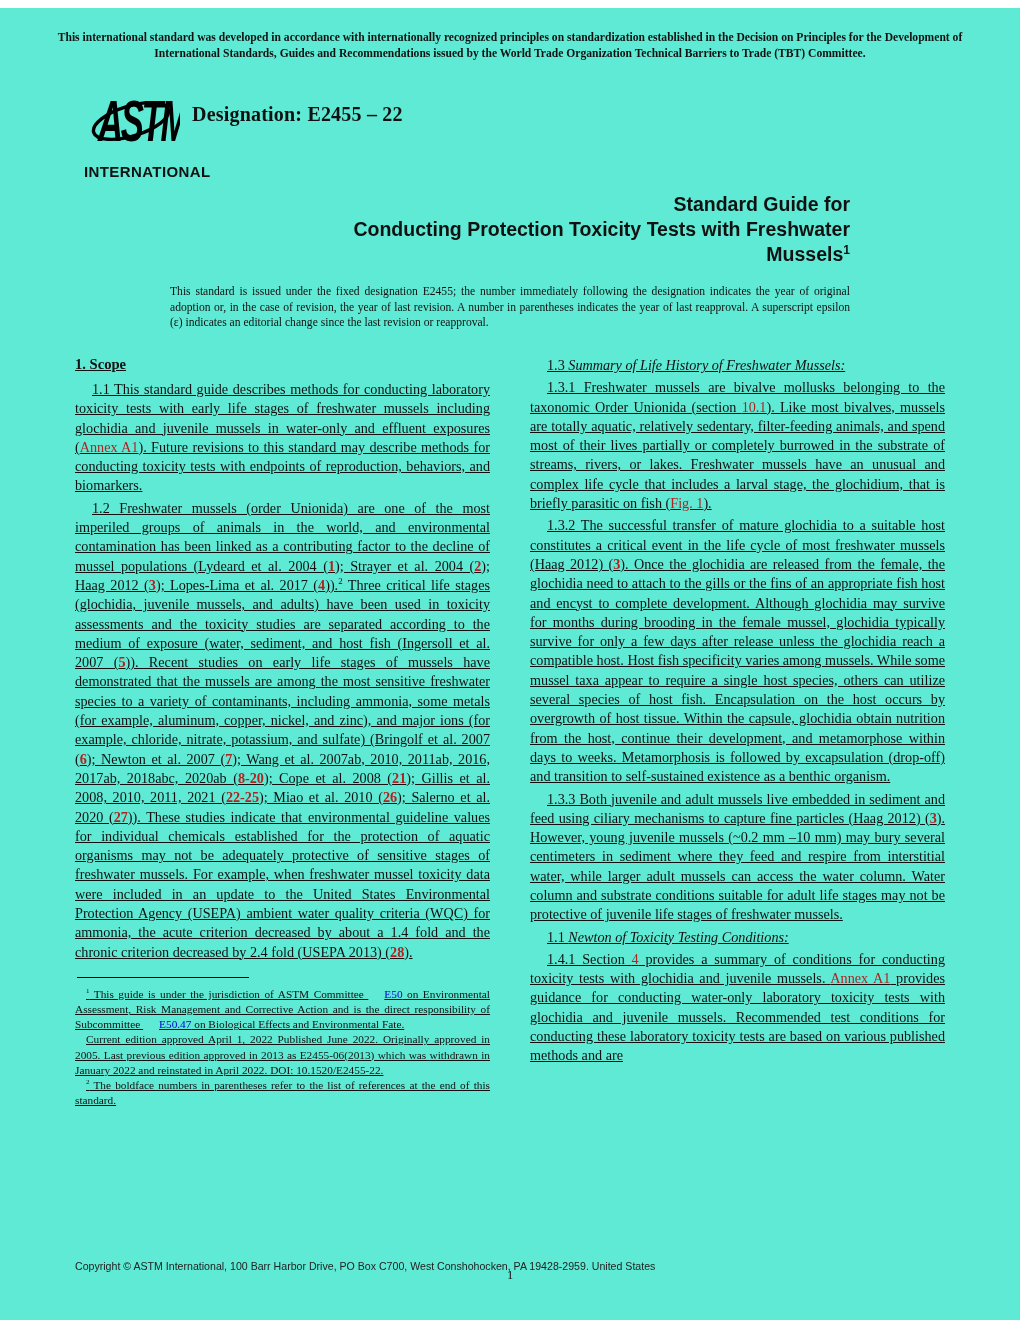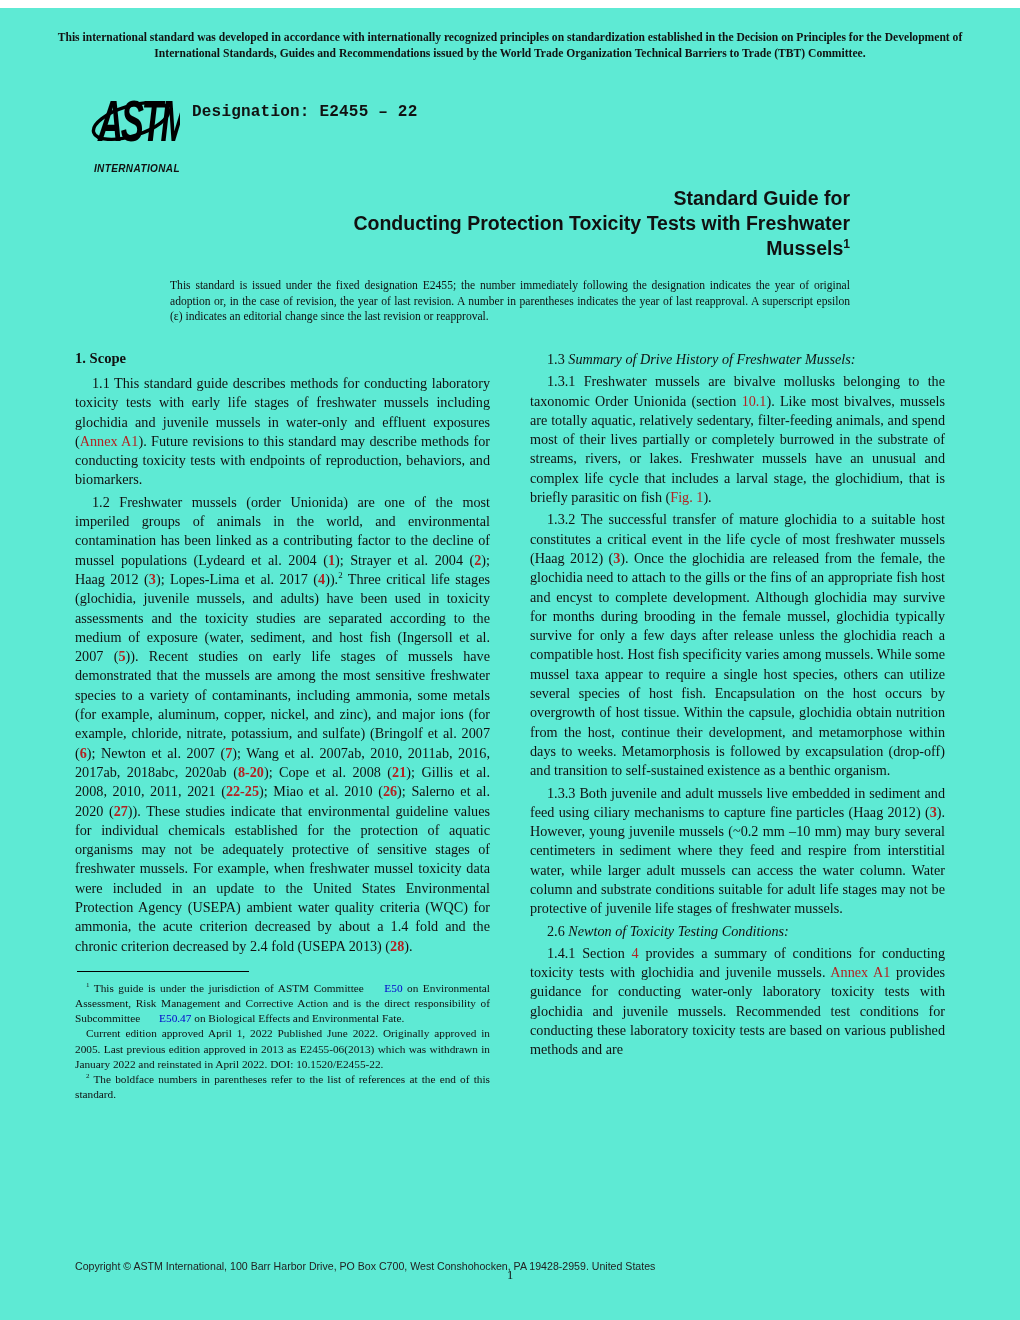--- a/index.html
+++ b/index.html
@@ -14,38 +14,38 @@
     position:relative;color:var(--ink);
     font-family:"Liberation Serif",serif;overflow:hidden;
   }
   .header-notice{
     margin:22px auto 0;width:906px;text-align:center;
     font-size:11.6px;font-weight:bold;line-height:15.6px;
   }
   .brand-row{display:flex;align-items:flex-start;margin:18px 0 0 84px;}
   .logo-block{width:96px;text-align:right;}
   .logo-subtitle{
-    font-family:"Liberation Sans",sans-serif;font-weight:bold;font-style:italic;
-    font-size:10px;letter-spacing:0.4px;margin-top:-4px;
+    font-family:"Liberation Sans",sans-serif;font-weight:bold;
+    font-size:15px;letter-spacing:0.4px;margin-top:-4px;
   }
   .designation{
-    margin:24px 0 0 12px;font-family:Liberation Mono, monospace;
-    font-weight:bold;font-size:16px;letter-spacing:0.2px;
+    margin:24px 0 0 12px;font-family:Liberation Serif, serif;
+    font-weight:bold;font-size:20px;letter-spacing:0.2px;
   }
   .title-block{
     margin:12px 170px 0 170px;
     font-family:"Liberation Sans",sans-serif;font-weight:bold;
     font-size:19.5px;line-height:25px;text-align:right;
   }
   .issuance{
     margin:17px 170px 0 170px;font-size:11.6px;line-height:15.6px;
     text-align:justify;
   }
   .columns{
-    display:flex;gap:40px;margin:25px 75px 0 75px;
+    display:flex;gap:40px;margin:25px 75px 0 75px;text-decoration:underline;
   }
   .col{flex:1;min-width:0;}
   .sec-heading{
     font-weight:bold;font-size:14.6px;margin:0 0 7px 0;
   }
   .para{
     font-size:14.2px;line-height:19.3px;text-align:justify;
     text-indent:17px;margin:0 0 3px 0;
   }
   .fn-rule{
@@ -104,25 +104,25 @@
       <div class="sec-heading">1. Scope</div>
       <p class="para"><span class="seg-n">1.1 This standard guide describes methods for conducting laboratory toxicity tests with early life stages of freshwater mussels including glochidia and juvenile mussels in water-only and effluent exposures (</span><span class="seg-r">Annex A1</span><span class="seg-n">). Future revisions to this standard may describe methods for conducting toxicity tests with endpoints of reproduction, behaviors, and biomarkers.</span></p>
       <p class="para"><span class="seg-n">1.2 Freshwater mussels (order Unionida) are one of the most imperiled groups of animals in the world, and environmental contamination has been linked as a contributing factor to the decline of mussel populations (Lydeard et al. 2004 (</span><span class="seg-br">1</span><span class="seg-n">); Strayer et al. 2004 (</span><span class="seg-br">2</span><span class="seg-n">); Haag 2012 (</span><span class="seg-br">3</span><span class="seg-n">); Lopes-Lima et al. 2017 (</span><span class="seg-br">4</span><span class="seg-n">)).</span><span class="seg-sup">2</span><span class="seg-n"> Three critical life stages (glochidia, juvenile mussels, and adults) have been used in toxicity assessments and the toxicity studies are separated according to the medium of exposure (water, sediment, and host fish (Ingersoll et al. 2007 (</span><span class="seg-br">5</span><span class="seg-n">)). Recent studies on early life stages of mussels have demonstrated that the mussels are among the most sensitive freshwater species to a variety of contaminants, including ammonia, some metals (for example, aluminum, copper, nickel, and zinc), and major ions (for example, chloride, nitrate, potassium, and sulfate) (Bringolf et al. 2007 (</span><span class="seg-br">6</span><span class="seg-n">); Newton et al. 2007 (</span><span class="seg-br">7</span><span class="seg-n">); Wang et al. 2007ab, 2010, 2011ab, 2016, 2017ab, 2018abc, 2020ab (</span><span class="seg-br">8-20</span><span class="seg-n">); Cope et al. 2008 (</span><span class="seg-br">21</span><span class="seg-n">); Gillis et al. 2008, 2010, 2011, 2021 (</span><span class="seg-br">22-25</span><span class="seg-n">); Miao et al. 2010 (</span><span class="seg-br">26</span><span class="seg-n">); Salerno et al. 2020 (</span><span class="seg-br">27</span><span class="seg-n">)). These studies indicate that environmental guideline values for individual chemicals established for the protection of aquatic organisms may not be adequately protective of sensitive stages of freshwater mussels. For example, when freshwater mussel toxicity data were included in an update to the United States Environmental Protection Agency (USEPA) ambient water quality criteria (WQC) for ammonia, the acute criterion decreased by about a 1.4 fold and the chronic criterion decreased by 2.4 fold (USEPA 2013) (</span><span class="seg-br">28</span><span class="seg-n">).</span></p>
       <hr class="fn-rule">
       <p class="footnote"><span class="seg-sup">1</span><span class="seg-n"> This guide is under the jurisdiction of ASTM Committee </span><span class="seg-b">E50</span><span class="seg-n"> on Environmental Assessment, Risk Management and Corrective Action and is the direct responsibility of Subcommittee </span><span class="seg-b">E50.47</span><span class="seg-n"> on Biological Effects and Environmental Fate.</span></p>
       <p class="footnote"><span class="seg-n">Current edition approved April 1, 2022 Published June 2022. Originally approved in 2005. Last previous edition approved in 2013 as E2455-06(2013) which was withdrawn in January 2022 and reinstated in April 2022. DOI: 10.1520/E2455-22.</span></p>
       <p class="footnote"><span class="seg-sup">2</span><span class="seg-n"> The boldface numbers in parentheses refer to the list of references at the end of this standard.</span></p>
     </div>
 
     <div class="col">
-      <p class="para"><span class="seg-n">1.3 </span><span class="seg-i">Summary of Drive History of Freshwater Mussels:</span></p>
+      <p class="para"><span class="seg-n">1.3 </span><span class="seg-i">Summary of Life History of Freshwater Mussels:</span></p>
       <p class="para"><span class="seg-n">1.3.1 Freshwater mussels are bivalve mollusks belonging to the taxonomic Order Unionida (section </span><span class="seg-r">10.1</span><span class="seg-n">). Like most bivalves, mussels are totally aquatic, relatively sedentary, filter-feeding animals, and spend most of their lives partially or completely burrowed in the substrate of streams, rivers, or lakes. Freshwater mussels have an unusual and complex life cycle that includes a larval stage, the glochidium, that is briefly parasitic on fish (</span><span class="seg-r">Fig. 1</span><span class="seg-n">).</span></p>
       <p class="para"><span class="seg-n">1.3.2 The successful transfer of mature glochidia to a suitable host constitutes a critical event in the life cycle of most freshwater mussels (Haag 2012) (</span><span class="seg-br">3</span><span class="seg-n">). Once the glochidia are released from the female, the glochidia need to attach to the gills or the fins of an appropriate fish host and encyst to complete development. Although glochidia may survive for months during brooding in the female mussel, glochidia typically survive for only a few days after release unless the glochidia reach a compatible host. Host fish specificity varies among mussels. While some mussel taxa appear to require a single host species, others can utilize several species of host fish. Encapsulation on the host occurs by overgrowth of host tissue. Within the capsule, glochidia obtain nutrition from the host, continue their development, and metamorphose within days to weeks. Metamorphosis is followed by excapsulation (drop-off) and transition to self-sustained existence as a benthic organism.</span></p>
       <p class="para"><span class="seg-n">1.3.3 Both juvenile and adult mussels live embedded in sediment and feed using ciliary mechanisms to capture fine particles (Haag 2012) (</span><span class="seg-br">3</span><span class="seg-n">). However, young juvenile mussels (~0.2 mm –10 mm) may bury several centimeters in sediment where they feed and respire from interstitial water, while larger adult mussels can access the water column. Water column and substrate conditions suitable for adult life stages may not be protective of juvenile life stages of freshwater mussels.</span></p>
-      <p class="para"><span class="seg-n">2.6 </span><span class="seg-i">Newton of Toxicity Testing Conditions:</span></p>
+      <p class="para"><span class="seg-n">1.1 </span><span class="seg-i">Newton of Toxicity Testing Conditions:</span></p>
       <p class="para"><span class="seg-n">1.4.1 Section </span><span class="seg-r">4</span><span class="seg-n"> provides a summary of conditions for conducting toxicity tests with glochidia and juvenile mussels. </span><span class="seg-r">Annex A1</span><span class="seg-n"> provides guidance for conducting water-only laboratory toxicity tests with glochidia and juvenile mussels. Recommended test conditions for conducting these laboratory toxicity tests are based on various published methods and are</span></p>
     </div>
 
   </div>
 
   <div class="footer-copyright">Copyright © ASTM International, 100 Barr Harbor Drive, PO Box C700, West Conshohocken, PA 19428-2959. United States</div>
   <div class="page-number">1</div>
 
 </div>
 

